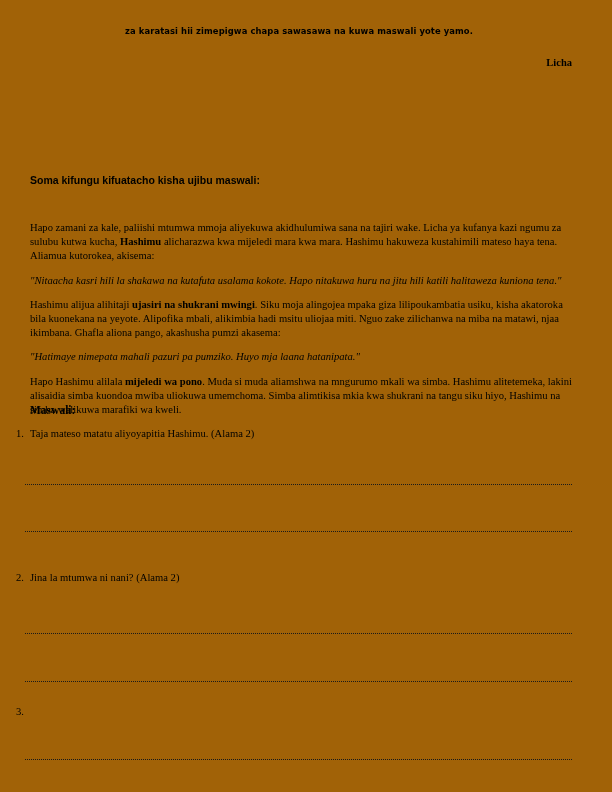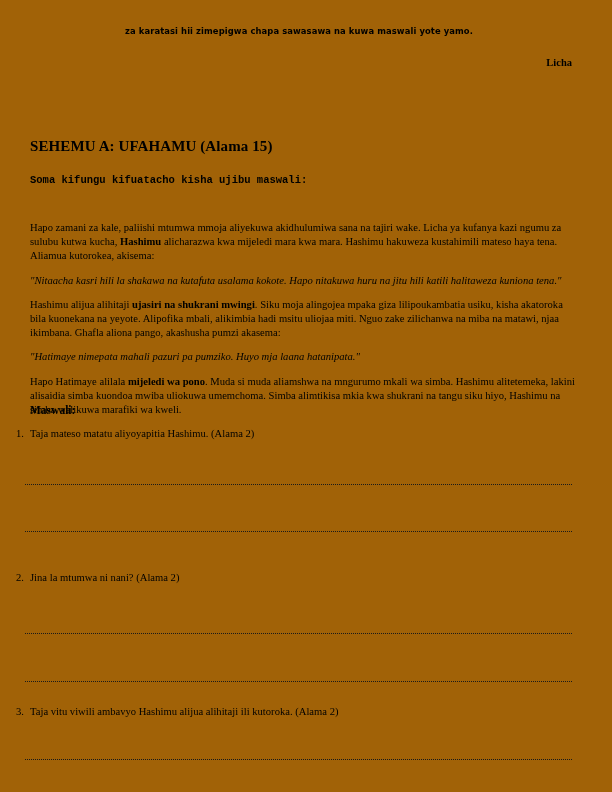--- a/index.html
+++ b/index.html
@@ -48,21 +48,21 @@
     top: 138px;
     font-family: "Liberation Serif", "DejaVu Serif", serif;
     font-size: 15px;
     font-weight: bold;
     letter-spacing: 0.1px;
   }
   .instruction {
     position: absolute;
     left: 30px;
     top: 174px;
-    font-family: Liberation Mono, monospace;
+    font-family: Liberation Sans, sans-serif;
     font-size: 10.5px;
     font-weight: bold;
     text-align: right;
   }
 
   
   .passage {
     position: absolute;
     left: 30px;
     top: 199px;
@@ -114,53 +114,51 @@
 </style>
 </head>
 <body>
 
 <div class="page">
 
   <div class="header-note">za karatasi hii zimepigwa chapa sawasawa na kuwa maswali yote yamo.</div>
 
   <div class="header-geuza">Licha</div>
 
-  <div class="section-heading">SEHEMU A: UFAHAMU (Alama 15)</div>
 
   <div class="instruction">Soma kifungu kifuatacho kisha ujibu maswali:</div>
 
   <div class="passage">
 
     <p class="para">
       <span>Hapo zamani za kale, paliishi mtumwa mmoja aliyekuwa akidhulumiwa sana na tajiri wake. Licha ya kufanya kazi ngumu za sulubu kutwa kucha, </span><b>Hashimu</b><span> alicharazwa kwa mijeledi mara kwa mara. Hashimu hakuweza kustahimili mateso haya tena. Aliamua kutorokea, akisema:</span>
     </p>
 
     <p class="quote">"Nitaacha kasri hili la shakawa na kutafuta usalama kokote. Hapo nitakuwa huru na jitu hili katili halitaweza kuniona tena."</p>
 
     <p class="para">
       <span>Hashimu alijua alihitaji </span><b>ujasiri na shukrani mwingi</b><span>. Siku moja alingojea mpaka giza lilipoukambatia usiku, kisha akatoroka bila kuonekana na yeyote. Alipofika mbali, alikimbia hadi msitu uliojaa miti. Nguo zake zilichanwa na miba na matawi, njaa ikimbana. Ghafla aliona pango, akashusha pumzi akasema:</span>
     </p>
 
     <p class="quote">"Hatimaye nimepata mahali pazuri pa pumziko. Huyo mja laana hatanipata."</p>
 
     <p class="para">
-      <span>Hapo Hatimaye alilala </span><b>mijeledi wa pono</b><span>. Muda si muda aliamshwa na mngurumo mkali wa simba. Hashimu alitetemeka, lakini alisaidia simba kuondoa mwiba uliokuwa umemchoma. Simba alimtikisa mkia kwa shukrani na tangu siku hiyo, Hashimu na simba walikuwa marafiki wa kweli.</span>
+      <span>Hapo Hashimu alilala </span><b>mijeledi wa pono</b><span>. Muda si muda aliamshwa na mngurumo mkali wa simba. Hashimu alitetemeka, lakini alisaidia simba kuondoa mwiba uliokuwa umemchoma. Simba alimtikisa mkia kwa shukrani na tangu siku hiyo, Hashimu na simba walikuwa marafiki wa kweli.</span>
     </p>
 
   </div>
 
   <div class="maswali-heading">Maswali:</div>
 
   <div class="q-num" style="left: 8px; top: 428px;">1.</div>
   <div class="q-text" style="top: 428px;">Taja mateso matatu aliyoyapitia Hashimu. (Alama 2)</div>
   <div class="ans-line" style="top: 483px;"></div>
   <div class="ans-line" style="top: 530px;"></div>
 
   <div class="q-num" style="left: 8px; top: 572px;">2.</div>
   <div class="q-text" style="top: 572px;">Jina la mtumwa ni nani? (Alama 2)</div>
   <div class="ans-line" style="top: 632px;"></div>
   <div class="ans-line" style="top: 680px;"></div>
 
   <div class="q-num" style="left: 8px; top: 706px;">3.</div>
-  <div class="q-text" style="top: 706px;">Taja vitu viwili ambavyo Hashimu alijua alihitaji ili kutoroka. (Alama 2)</div>
   <div class="ans-line" style="top: 758px;"></div>
 
 </div>
 
 </body></html>

